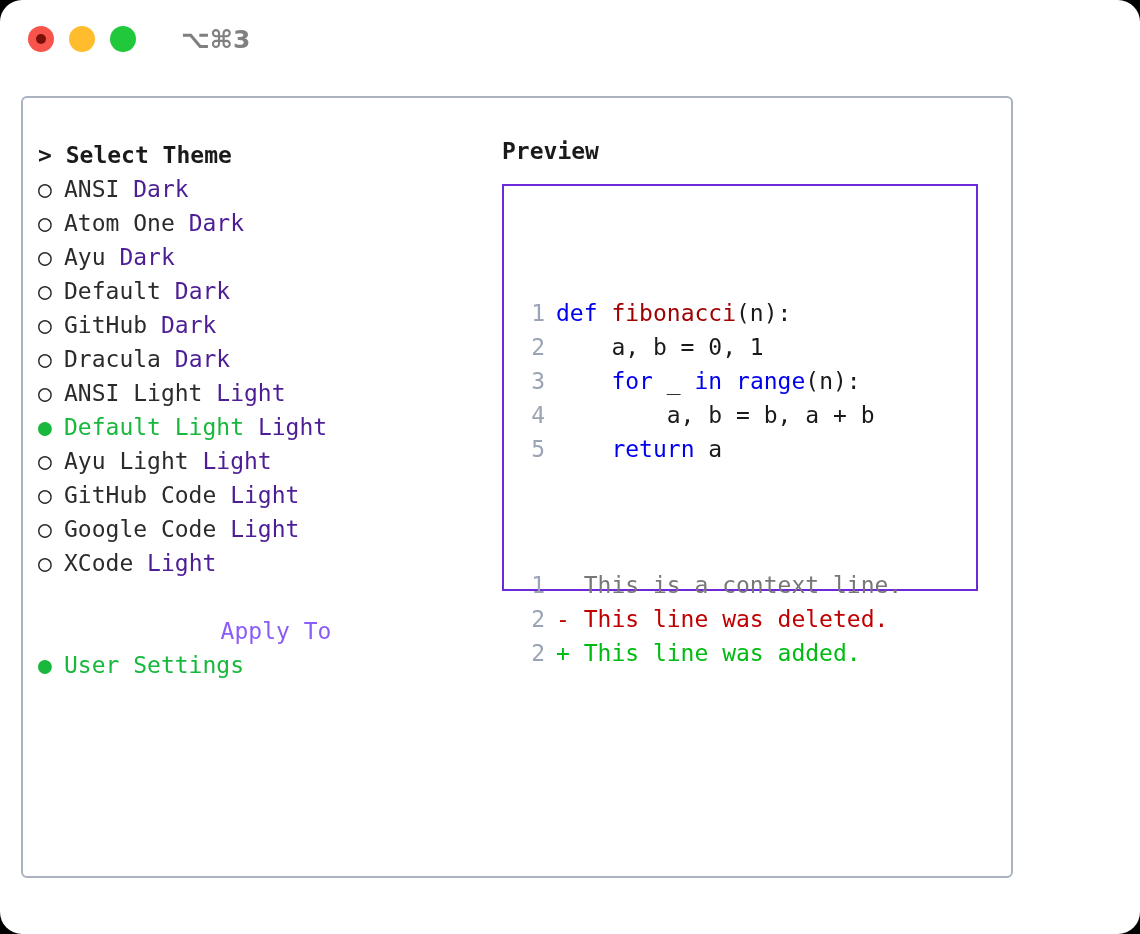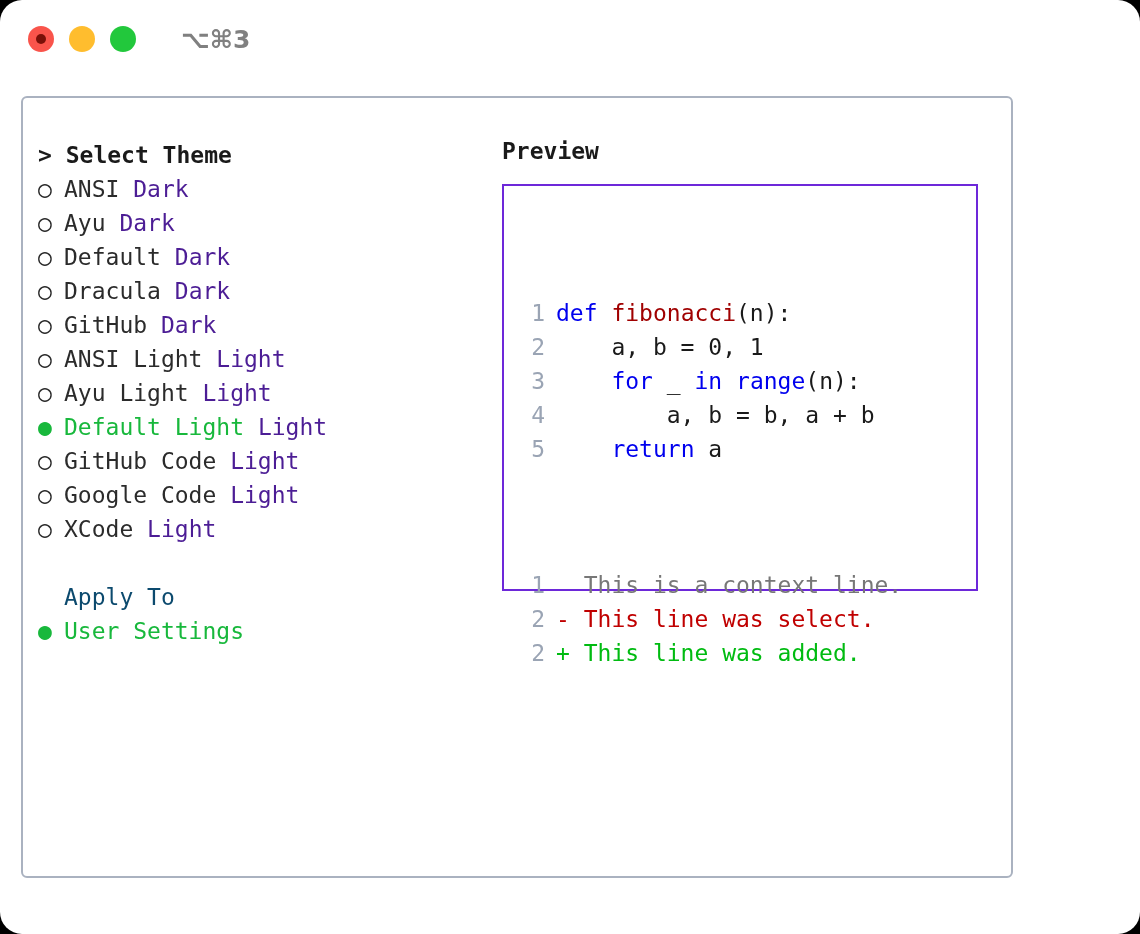--- a/index.html
+++ b/index.html
@@ -97,21 +97,22 @@
     color: #333333;
   }
   .section-title {
     font-weight: bold;
     color: #1a1a1a;
     white-space: pre;
     font-size: 23px;
   }
   .section-title.plain {
     font-weight: normal;
-    color: #0c4a6e;
+    color: #8b5cf6;
+    text-align: center;
   }
   .opt-row {
     white-space: pre;
     display: block;
     font-size: 23px;
   }
   .marker {
     display: inline-block;
     width: 26px;
     color: #2b2b2b;
@@ -187,43 +188,44 @@
     <div class="shortcut">⌥⌘3</div>
   </div>
 
   <div class="panel">
     <div class="cols">
 
       <div class="left-col">
         <div class="section-title">&gt; Select Theme</div>
         <div id="theme-list">
             <div class="opt-row"><span class="marker">○</span><span class="opt-label">ANSI </span><span class="opt-variant">Dark</span></div>
+            <div class="opt-row"><span class="marker">○</span><span class="opt-label">Atom One </span><span class="opt-variant">Dark</span></div>
             <div class="opt-row"><span class="marker">○</span><span class="opt-label">Ayu </span><span class="opt-variant">Dark</span></div>
             <div class="opt-row"><span class="marker">○</span><span class="opt-label">Default </span><span class="opt-variant">Dark</span></div>
+            <div class="opt-row"><span class="marker">○</span><span class="opt-label">GitHub </span><span class="opt-variant">Dark</span></div>
             <div class="opt-row"><span class="marker">○</span><span class="opt-label">Dracula </span><span class="opt-variant">Dark</span></div>
-            <div class="opt-row"><span class="marker">○</span><span class="opt-label">GitHub </span><span class="opt-variant">Dark</span></div>
             <div class="opt-row"><span class="marker">○</span><span class="opt-label">ANSI Light </span><span class="opt-variant">Light</span></div>
+            <div class="opt-row selected"><span class="marker sel">●</span><span class="opt-label">Default Light </span><span class="opt-variant">Light</span></div>
             <div class="opt-row"><span class="marker">○</span><span class="opt-label">Ayu Light </span><span class="opt-variant">Light</span></div>
-            <div class="opt-row selected"><span class="marker sel">●</span><span class="opt-label">Default Light </span><span class="opt-variant">Light</span></div>
             <div class="opt-row"><span class="marker">○</span><span class="opt-label">GitHub Code </span><span class="opt-variant">Light</span></div>
             <div class="opt-row"><span class="marker">○</span><span class="opt-label">Google Code </span><span class="opt-variant">Light</span></div>
             <div class="opt-row"><span class="marker">○</span><span class="opt-label">XCode </span><span class="opt-variant">Light</span></div>
           </div>
         <span class="spacer-row"></span>
         <div class="section-title plain" style="padding-left:26px;">Apply To</div>
         <div id="apply-list">
             <div class="opt-row selected"><span class="marker sel">●</span><span class="opt-label">User Settings</span></div>
           </div>
       </div>
 
       <div class="right-col">
         <div class="preview-title">Preview</div>
         <div class="preview-box">
           <div class="code">
             <div id="code-lines"><div><span class="ln">1</span><span class="kw">def </span><span class="fn">fibonacci</span><span class="pln">(n):</span></div><div><span class="ln">2</span><span class="pln">    a, b = 0, 1</span></div><div><span class="ln">3</span><span class="pln">    </span><span class="kw">for</span><span class="pln"> _ </span><span class="kw">in </span><span class="kw">range</span><span class="pln">(n):</span></div><div><span class="ln">4</span><span class="pln">        a, b = b, a + b</span></div><div><span class="ln">5</span><span class="pln">    </span><span class="kw">return</span><span class="pln"> a</span></div></div>
-            <div class="diff-block" id="diff-lines"><div><span class="ln">1</span><span class="d-ctx">  This is a context line.</span></div><div><span class="ln">2</span><span class="d-del">- This line was select.</span></div><div><span class="ln">2</span><span class="d-add">+ This line was added.</span></div></div>
+            <div class="diff-block" id="diff-lines"><div><span class="ln">1</span><span class="d-ctx">  This is a context line.</span></div><div><span class="ln">2</span><span class="d-del">- This line was deleted.</span></div><div><span class="ln">2</span><span class="d-add">+ This line was added.</span></div></div>
           </div>
         </div>
       </div>
 
     </div>
   </div>
 </div>
 
 </body></html>

